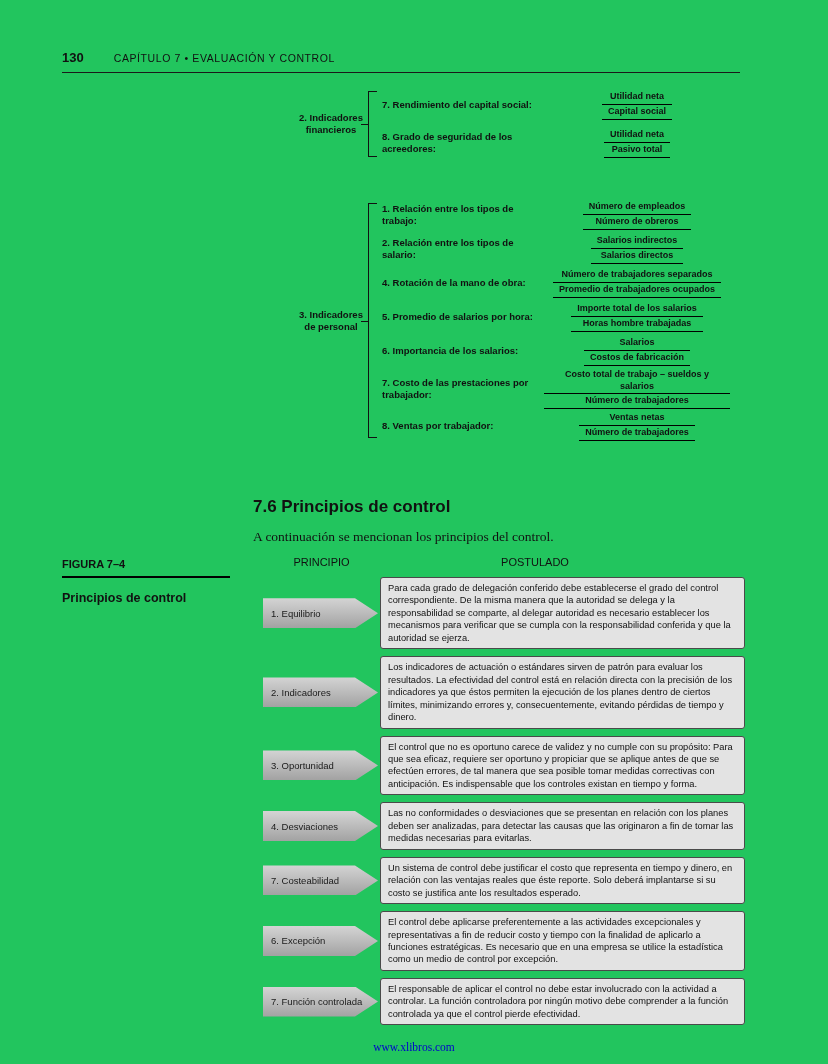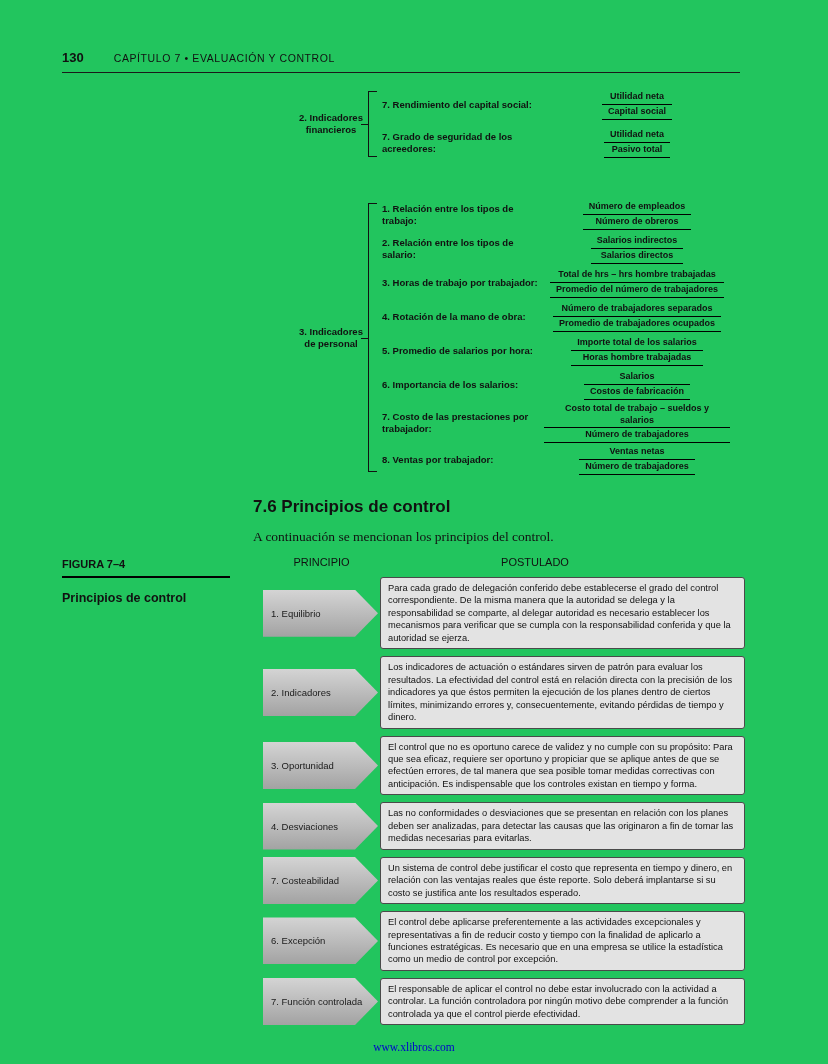--- a/index.html
+++ b/index.html
@@ -96,21 +96,21 @@
   .figura-title { margin-top: 13px; font-size: 12.5px; font-weight: bold; }
 
   
   .ptable { position: absolute; left: 263px; top: 556px; width: 482px; }
   .ptable-head { display: flex; margin-bottom: 9px; font-size: 11px; }
   .ph1 { flex: 0 0 117px; text-align: center; }
   .ph2 { flex: 1; text-align: center; padding-right: 55px; }
   .p-row { display: flex; align-items: center; gap: 2px; margin-bottom: 7px; }
   .arrow {
     flex: 0 0 115px;
-    height: 47px;
+    height: 30px;
     display: flex; align-items: center;
     padding-left: 8px;
     clip-path: polygon(0 0, 80% 0, 100% 50%, 80% 100%, 0 100%);
     background: linear-gradient(180deg, #d4d4d4 0%, #b9b9b9 55%, #a2a2a2 100%);
     font-size: 9.5px;
     color: #1a1a1a;
   }
   .postulate-box {
     flex: 1;
     background: #e3e3e3;
@@ -156,21 +156,21 @@
           <div class="d-label">7. Rendimiento del capital social:</div>
           <div class="fraction-col">
             <span class="fraction">
               <span class="num">Utilidad neta</span>
               <span class="den">Capital social</span>
             </span>
           </div>
         </div>
 
         <div class="d-row">
-          <div class="d-label">7. Grado de seguridad de los acreedores:</div>
+          <div class="d-label">8. Grado de seguridad de los acreedores:</div>
           <div class="fraction-col">
             <span class="fraction">
               <span class="num">Utilidad neta</span>
               <span class="den">Pasivo total</span>
             </span>
           </div>
         </div>
       </div>
   </div>
 
@@ -195,29 +195,20 @@
         <div class="d-row">
           <div class="d-label">2. Relación entre los tipos de salario:</div>
           <div class="fraction-col">
             <span class="fraction">
               <span class="num">Salarios indirectos</span>
               <span class="den">Salarios directos</span>
             </span>
           </div>
         </div>
 
-        <div class="d-row">
-          <div class="d-label">3. Horas de trabajo por trabajador:</div>
-          <div class="fraction-col">
-            <span class="fraction">
-              <span class="num">Total de hrs – hrs hombre trabajadas</span>
-              <span class="den">Promedio del número de trabajadores</span>
-            </span>
-          </div>
-        </div>
 
         <div class="d-row">
           <div class="d-label">4. Rotación de la mano de obra:</div>
           <div class="fraction-col">
             <span class="fraction">
               <span class="num">Número de trabajadores separados</span>
               <span class="den">Promedio de trabajadores ocupados</span>
             </span>
           </div>
         </div>

